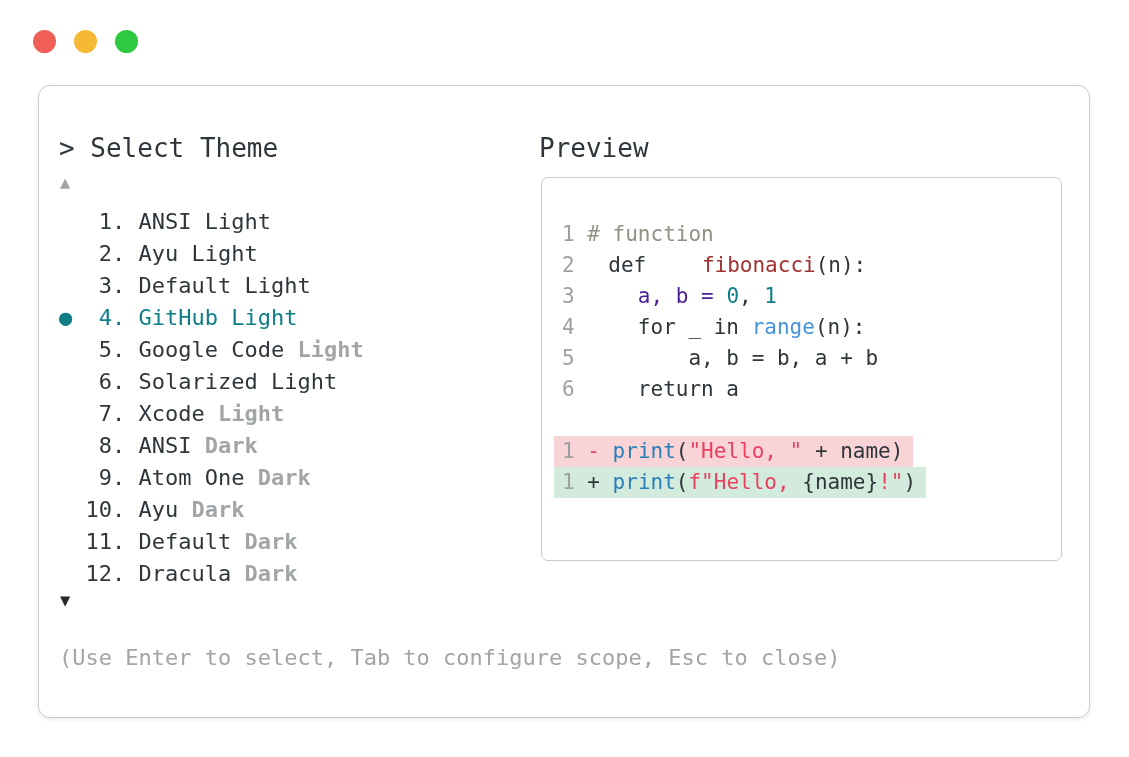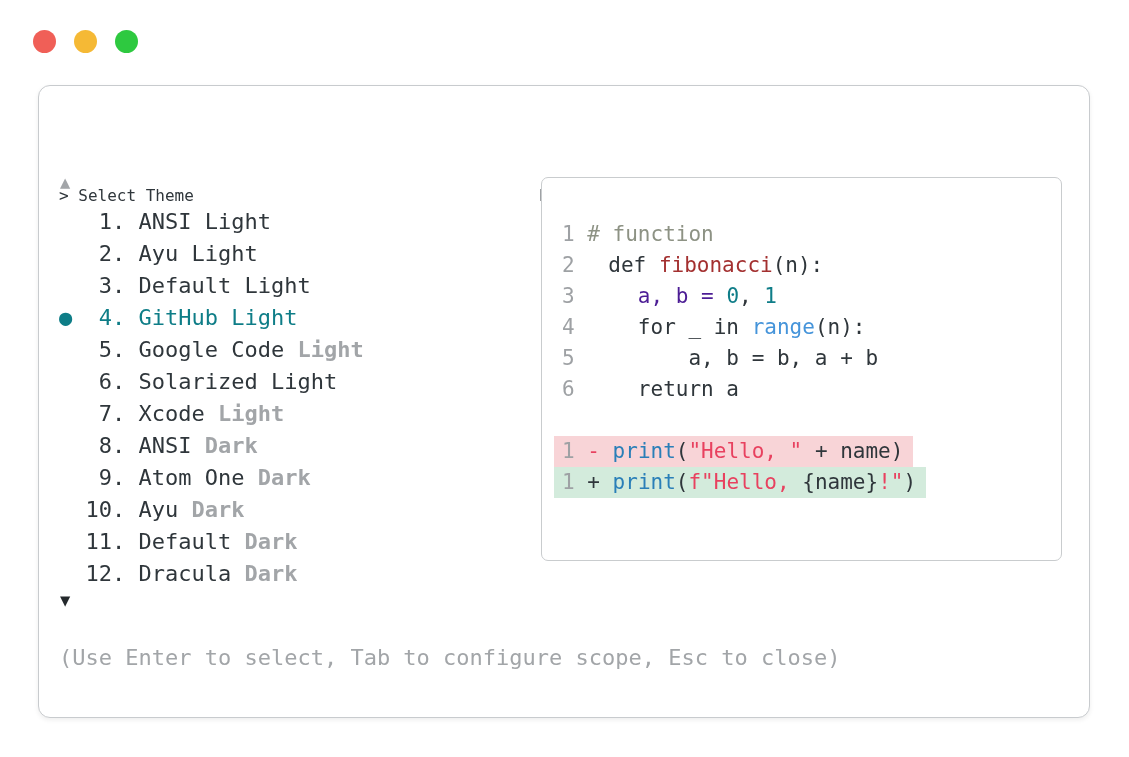--- a/index.html
+++ b/index.html
@@ -9,21 +9,21 @@
 
   
   .traffic { position:absolute; top:30px; left:33px; display:flex; gap:18px; }
   .light { width:23px; height:23px; border-radius:50%; }
 
   
   .panel { position:absolute; left:38px; top:85px; width:1052px; height:633px;
            background:#ffffff; border:1.5px solid #c8cbce; border-radius:12px;
            box-shadow:0 2px 5px rgba(0,0,0,0.07); }
 
-  .hdr { position:absolute; font-size:16px; line-height:32px; color:#2f363b; white-space:pre;margin-top:48px; }
+  .hdr { position:absolute; font-size:26px; line-height:32px; color:#2f363b; white-space:pre; }
   .hdr.title { left:20px; top:46px; }
   .hdr.preview-label { left:500px; top:46px; }
 
   .scroll-ind { position:absolute; left:21px; font-size:17px; line-height:20px; cursor:default; }
   .scroll-up   { top:86px;  color:#a2a5a8; }
   .scroll-down { top:504px; color:#24292c; }
 
   .theme-list { position:absolute; left:20px; top:120px; }
   .titem { font-size:22px; line-height:32px; white-space:pre; color:#2f363b; cursor:pointer; }
   .titem .dim { color:#a2a5a8;font-weight:bold; }
@@ -73,21 +73,21 @@
 
     <div class="scroll-ind scroll-down">▼</div>
 
     <div class="hint">(Use Enter to select, Tab to configure scope, Esc to close)</div>
 
     <div class="hdr preview-label">Preview</div>
 
     <div class="preview-box">
       <div class="code" id="code">
           <div class="cline"><span class="lnum">1 </span><span style="color: rgb(141, 146, 132);"># function</span></div>
-          <div class="cline"><span class="lnum">2 </span><span style="color: rgb(47, 54, 59); margin-left: 21px;">def </span><span style="color: rgb(163, 48, 48);">fibonacci</span><span style="color: rgb(47, 54, 59);">(n):</span></div>
+          <div class="cline"><span class="lnum">2 </span><span style="color: rgb(47, 54, 59); margin-left: 21px;">def </span><span style="color: rgb(163, 48, 48); margin-left: 43px;">fibonacci</span><span style="color: rgb(47, 54, 59);">(n):</span></div>
           <div class="cline"><span class="lnum">3 </span><span style="color: #4c1d95;">    a, b = </span><span style="color: rgb(15, 125, 136);">0</span><span style="color: rgb(47, 54, 59);">, </span><span style="color: rgb(15, 125, 136);">1</span></div>
           <div class="cline"><span class="lnum">4 </span><span style="color: rgb(47, 54, 59);">    for _ in </span><span style="color: rgb(69, 148, 218);">range</span><span style="color: rgb(47, 54, 59);">(n):</span></div>
           <div class="cline"><span class="lnum">5 </span><span style="color: rgb(47, 54, 59);">        a, b = b, a + b</span></div>
           <div class="cline"><span class="lnum">6 </span><span style="color: rgb(47, 54, 59);">    return a</span></div>
           <div class="cline"></div>
           <div class="cline"><span class="hl" style="background: rgb(248, 212, 215);"><span class="lnum">1 </span><span style="color: rgb(232, 65, 95);">- </span><span style="color: rgb(42, 127, 184);">print</span><span style="color: rgb(47, 54, 59);">(</span><span style="color: rgb(232, 65, 95);">"Hello, "</span><span style="color: rgb(47, 54, 59);"> + name)</span></span></div>
           <div class="cline"><span class="hl" style="background: rgb(211, 235, 220);"><span class="lnum">1 </span><span style="color: rgb(47, 54, 59);">+ </span><span style="color: rgb(42, 127, 184);">print</span><span style="color: rgb(47, 54, 59);">(</span><span style="color: rgb(232, 65, 95);">f"Hello, </span><span style="color: rgb(47, 54, 59);">{name}</span><span style="color: rgb(232, 65, 95);">!"</span><span style="color: rgb(47, 54, 59);">)</span></span></div>
         </div>
     </div>
 

